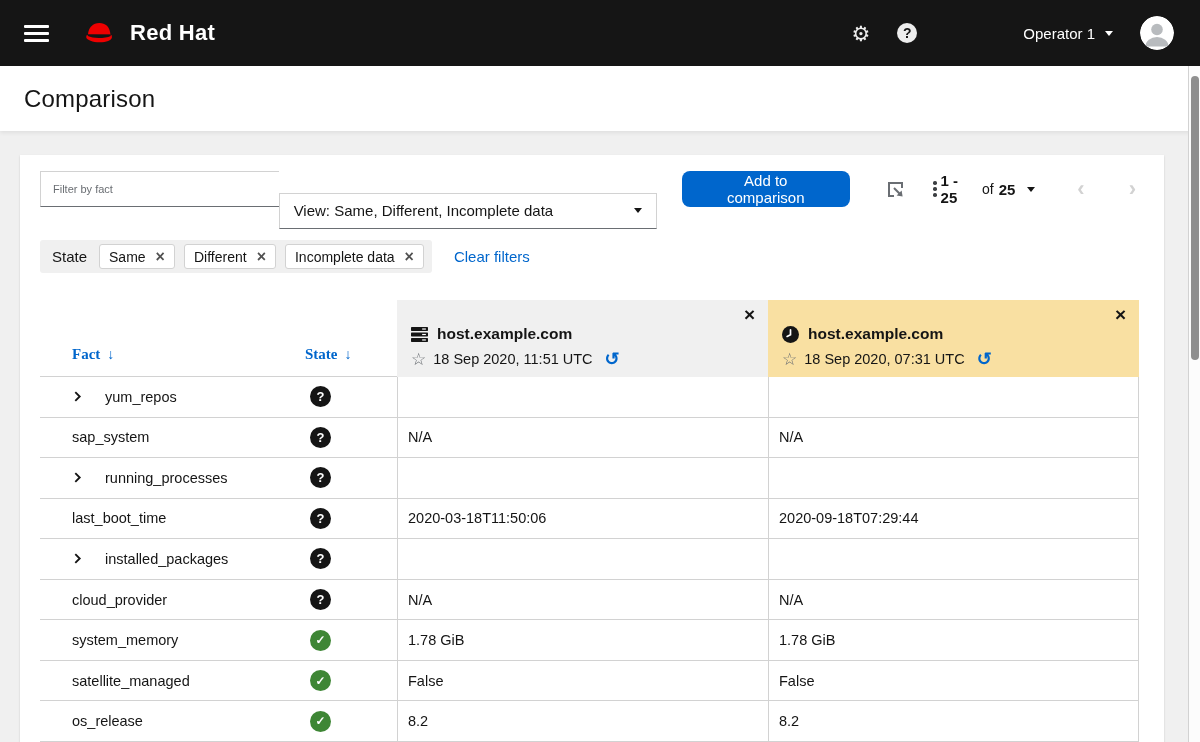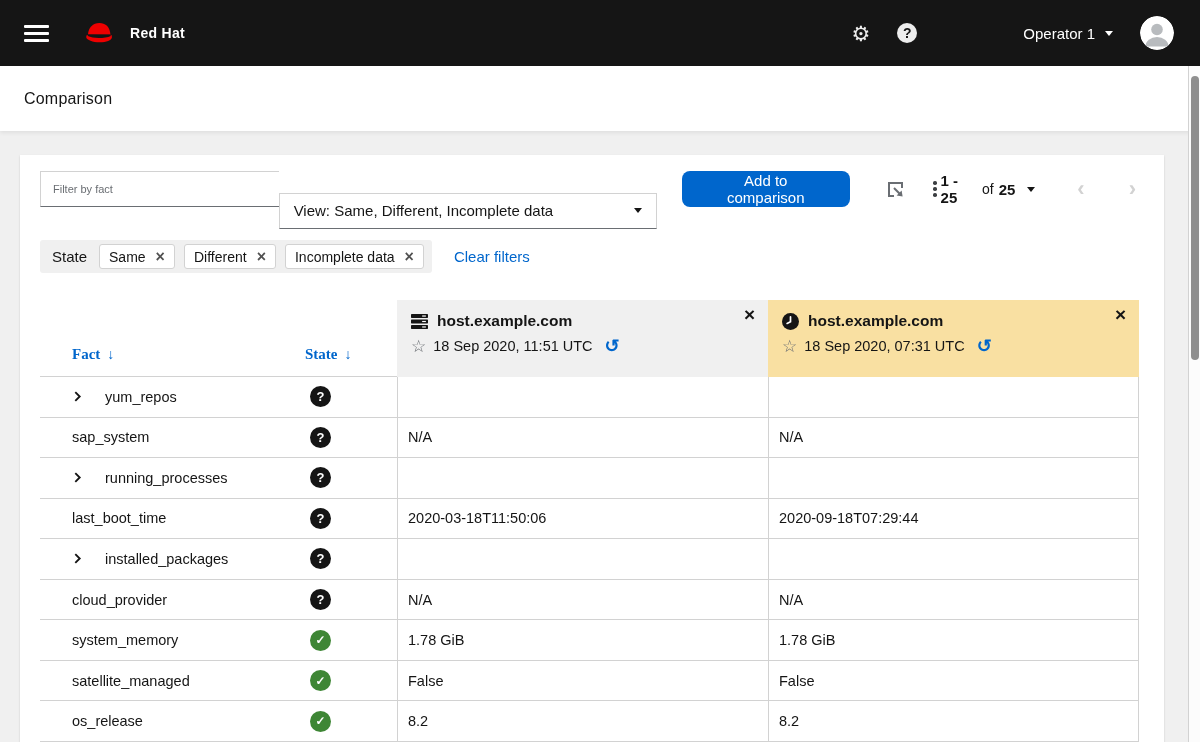--- a/index.html
+++ b/index.html
@@ -4,31 +4,31 @@
 <style>
   * { margin:0; padding:0; box-sizing:border-box; }
   html,body { width:1200px; height:742px; overflow:hidden; }
   body { font-family:"Liberation Sans", sans-serif; background:#f0f0f0; color:#151515; position:relative; }
 
   
   .masthead { position:absolute; top:0; left:0; width:1200px; height:66px; background:#151515; display:flex; align-items:center; padding:0 26px 0 24px; z-index:30; }
   .hamburger { width:25px; display:flex; flex-direction:column; gap:4px; cursor:pointer; }
   .hamburger span { height:3px; background:#fff; border-radius:1px; }
   .brand { display:flex; align-items:center; margin-left:30px; gap:11px; }
-  .brand-text { color:#fff; font-size:14px; font-weight:bold; letter-spacing:.3px; }
+  .brand-text { color:#fff; font-size:22px; font-weight:bold; letter-spacing:.3px; }
   .mast-spacer { flex:1; }
   .gear-icon { color:#ededed; font-size:21px; line-height:1; cursor:pointer; }
   .help-icon { width:20px; height:20px; background:#ededed; border-radius:50%; color:#151515; font-weight:bold; font-size:14px; display:flex; align-items:center; justify-content:center; margin-left:27px; cursor:pointer; }
   .operator { color:#fff; font-size:15px; display:flex; align-items:center; gap:10px; margin-left:106px; cursor:pointer; }
   .caret { display:inline-block; width:0; height:0; border-left:4px solid transparent; border-right:4px solid transparent; border-top:5px solid currentColor; }
   .avatar { width:34px; height:34px; border-radius:50%; overflow:hidden; margin-left:27px; cursor:pointer; flex-shrink:0; }
 
   
   .title-band { position:absolute; top:66px; left:0; width:1200px; height:65px; background:#fff; display:flex; align-items:center; padding-left:24px; box-shadow:0 2px 4px rgba(0,0,0,.07); z-index:5; }
-  .title-band h1 { font-size:16px; font-weight:500; letter-spacing:.2px; }
+  .title-band h1 { font-size:24px; font-weight:500; letter-spacing:.2px; }
 
   
   .card { position:absolute; top:155px; left:20px; width:1144px; height:640px; background:#fff; box-shadow:0 1px 2px rgba(3,3,3,.15); padding:16px 20px 0 20px; z-index:4; }
 
   
   .toolbar { display:flex; align-items:center; height:36px; }
   .filter-input { width:243px; height:36px; border:1px solid #d2d2d2; border-right:none; border-bottom-color:#6a6e73; padding:0 12px; font-size:11px; color:#151515; font-family:inherit; outline:none; }
   .filter-input::placeholder { color:#6a6e73; }
   .view-select { width:385px; height:36px; border:1px solid #d2d2d2; border-bottom-color:#6a6e73; background:#fff; display:flex; align-items:center; padding:7px 14px; font-size:15px; cursor:pointer;margin-top:43px; }
   .view-select .caret { margin-left:auto; color:#151515; }
@@ -56,21 +56,21 @@
   .comp-table { position:relative; margin-top:27px; width:1099px; }
   .table-head-row { height:77px; display:flex; align-items:flex-end; width:357px; border-bottom:1px solid #d2d2d2; }
   .th { color:#0066cc; font-weight:bold; font-size:15px; padding-bottom:13px; display:flex; align-items:center; gap:7px; cursor:pointer;font-family:Liberation Serif, serif; }
   .th-fact { padding-left:32px; width:265px; }
   .sort-arrow { font-weight:bold; font-size:14px; }
 
   .host-headers { position:absolute; top:0; left:357px; display:flex; }
   .host-col { width:371px; height:77px; padding:9px 14px; position:relative; }
   .host-col.first { background:#f0f0f0; }
   .host-col.second { background:#f9e0a2; }
-  .host-line1 { display:flex; align-items:center; gap:9px; font-weight:bold; font-size:15.5px; margin-top:3px; }
+  .host-line1 { display:flex; align-items:center; gap:9px; font-weight:bold; font-size:15.5px; margin-top:16px; }
   .host-line2 { display:flex; align-items:center; gap:7px; font-size:14.5px; margin-top:7px; }
   .host-close { position:absolute; top:5px; right:13px; font-weight:bold; font-size:19px; line-height:1; cursor:pointer; }
   .star-icon { color:#6a6e73; font-size:17px; line-height:1; cursor:pointer; }
   .history-icon { color:#0066cc; font-size:18px; font-weight:bold; line-height:1; margin-left:5px; cursor:pointer; }
 
   .row { display:flex; height:40.56px; border-bottom:1px solid #d2d2d2; align-items:center; font-size:14.5px; }
   .cell-fact { width:265px; display:flex; align-items:center; padding-left:32px; height:100%; }
   .expand-btn { display:flex; margin-right:22px; cursor:pointer; }
   .cell-state { width:92px; display:flex; align-items:center; padding-left:5px; height:100%; }
   .state-icon { width:21px; height:21px; border-radius:50%; color:#fff; display:flex; align-items:center; justify-content:center; font-weight:bold; }

